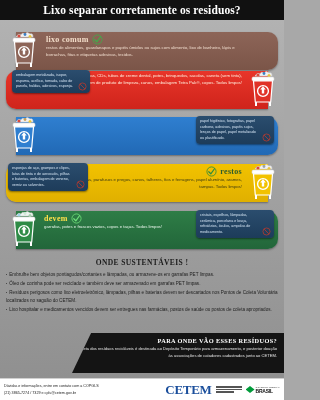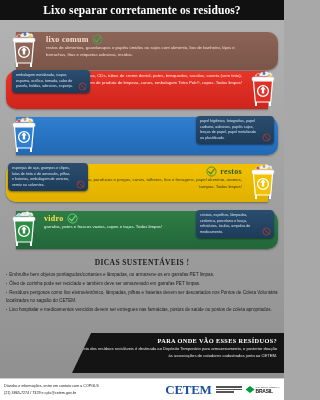--- a/index.html
+++ b/index.html
@@ -263,21 +263,21 @@
         <rect x="7" y="34" width="2" height="4" fill="#fff"></rect>
           <rect x="21" y="34" width="2" height="4" fill="#fff"></rect>
       </svg>
     </div>
   </div>
 
   <div class="band" style="top:207px;">
     <div class="bar left c-vidro"></div>
     <div class="txtblock l lbl-vidro" style="left:44px;width:180px;">
       <div class="cat-head">
-        <span class="cat-name">vidro</span>
+        <span class="cat-name">devem</span>
         <svg class="tick" viewBox="0 0 24 24">
           <circle cx="12" cy="12" r="10" fill="none" stroke="#6ee07a" stroke-width="1.8"></circle>
           <path d="M6 12.5 L10.5 17 L18.5 6" fill="none" stroke="#6ee07a" stroke-width="2.6" stroke-linecap="round" stroke-linejoin="round"></path>
         </svg>
       </div>
       <div class="cat-desc">garrafas, potes e frascos vazios, copos e taças. Todos limpos!</div>
     </div>
     <div class="excl" style="right:10px;top:3px;width:78px;">
       <span>cristais, espelhos, lâmpadas, cerâmica, porcelana e louça, refratários, óculos, ampolas de medicamento.</span>
       <svg class="no" viewBox="0 0 24 24">
@@ -295,21 +295,21 @@
         <path d="M5.5 13 h19 l-1.8 21 h-15.4 z" fill="#2e8b46" stroke="#fff" stroke-width="1.2"></path>
         <circle cx="15" cy="23" r="5.4" fill="none" stroke="#fff" stroke-width="1.4"></circle>
         <path d="M12.2 21.6 l2.8-3.4 2.8 3.4 -1.6 0 0 4 -2.4 0 0-4z" fill="#fff"></path>
         <rect x="7" y="34" width="2" height="4" fill="#fff"></rect>
           <rect x="21" y="34" width="2" height="4" fill="#fff"></rect>
       </svg>
     </div>
   </div>
 
   <div class="tips">
-    <h2>DICAS SUSTENTÁVEIS !</h2>
+    <h2>ONDE SUSTENTÁVEIS !</h2>
     <ul>
       <li>Embrulhe bem objetos pontiagudos/cortantes e lâmpadas, ou armazene-os em garrafas PET limpas.</li>
       <li>Óleo de cozinha pode ser reciclado e também deve ser armazenado em garrafas PET limpas.</li>
       <li>Resíduos perigosos como lixo eletroeletrônico, lâmpadas, pilhas e baterias devem ser descartados nos Pontos de Coleta Voluntária localizados no saguão do CETEM.</li>
       <li>Lixo hospitalar e medicamentos vencidos devem ser entregues nas farmácias, postos de saúde ou postos de coleta apropriados.</li>
     </ul>
   </div>
 
   <div class="dest">
     <h3>PARA ONDE VÃO ESSES RESÍDUOS?</h3>

